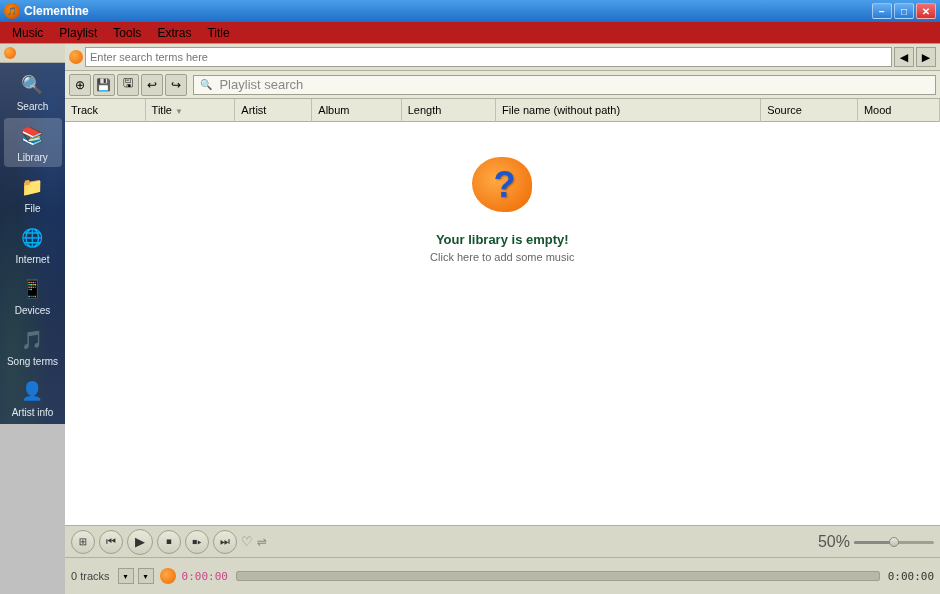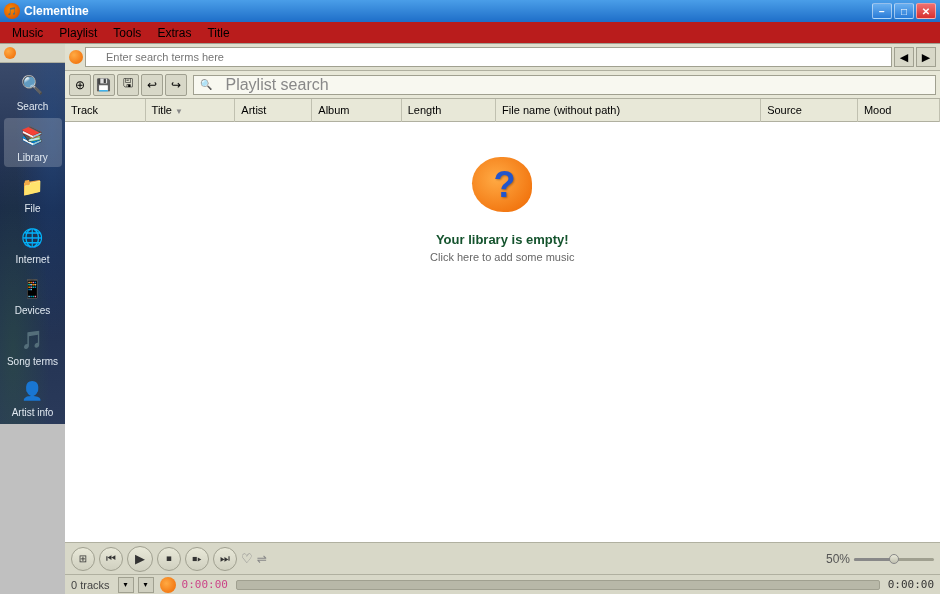--- a/index.html
+++ b/index.html
@@ -266,21 +266,21 @@
     .ctrl-btn.play {
       width: 26px; height: 26px;
       border-radius: 13px;
     }
     #volume-area {
       margin-left: auto;
       display: flex;
       align-items: center;
       gap: 4px;
     }
-    #volume-label { font-size: 12px; color: #555; }
+    #volume-label { font-size: 16px; color: #555; }
     #volume-slider {
       width: 80px; height: 14px;
       position: relative;
     }
     #volume-slider .track {
       position: absolute;
       top: 6px; left: 0; right: 0;
       height: 3px;
       background: #a0a090;
       border-radius: 2px;
@@ -300,21 +300,21 @@
       width: 10px; height: 10px;
       background: linear-gradient(to bottom, #e8e8d8, #c0c0b0);
       border: 1px solid #888;
       border-radius: 50%;
       transform: translateX(-50%);
     }
 
     
     #status-bar {
       background: #d8d8c8;
-      height: 20px;
+      height: 37px;
       border-top: 1px solid #b0b0a0;
       display: flex;
       align-items: center;
       padding: 0 6px;
       font-size: 11px;
       color: #444;
       gap: 4px;
     }
     .track-count { margin-right: 4px; }
     .dropdown-btn {
@@ -400,34 +400,34 @@
       </div>
     </div>
   </div>
 
   <div id="content-area">
 
     <div style="display:flex; flex-direction:column;">
 
       <div id="search-area-top" style="background:#e0e0d0; padding:3px 4px; display:flex; align-items:center; gap:2px; border-bottom:1px solid #b0b0a0;">
         <div style="width:14px;height:14px;background:radial-gradient(circle at 35% 35%, #ffaa44, #ee6600);border-radius:50%;"></div>
-        <input type="text" id="search-input" style="flex: 1 1 0%; height: 20px; padding: 1px 20px; border: 1px solid rgb(160, 160, 144); background: white; font-size: 11px; color: rgb(136, 136, 136); font-family: inherit;" placeholder="Enter search terms here">
+        <input type="text" id="search-input" style="flex: 1 1 0%; height: 20px; padding: 1px 4px; border: 1px solid rgb(160, 160, 144); background: white; font-size: 11px; color: rgb(136, 136, 136); font-family: inherit;" placeholder="Enter search terms here">
         <button class="search-btn">◀</button>
         <button class="search-btn">▶</button>
       </div>
 
       <div id="toolbar">
         <button class="toolbar-btn">⊕</button>
         <button class="toolbar-btn">💾</button>
         <button class="toolbar-btn">🖫</button>
         <button class="toolbar-btn">↩</button>
         <button class="toolbar-btn">↪</button>
         <div id="playlist-search-box">
           <span style="font-size:10px;color:#888;">🔍</span>
-          <span style="color:#888;font-size:16px;margin-left:13px;">Playlist search</span>
+          <span style="color:#888;font-size:13px;margin-left:7px;">Playlist search</span>
         </div>
       </div>
     </div>
 
     <div id="track-table">
       <table>
         <thead>
           <tr>
             <th><span>Track</span></th>
             <th><span>Title</span> <span class="sort-arrow">▼</span></th>

